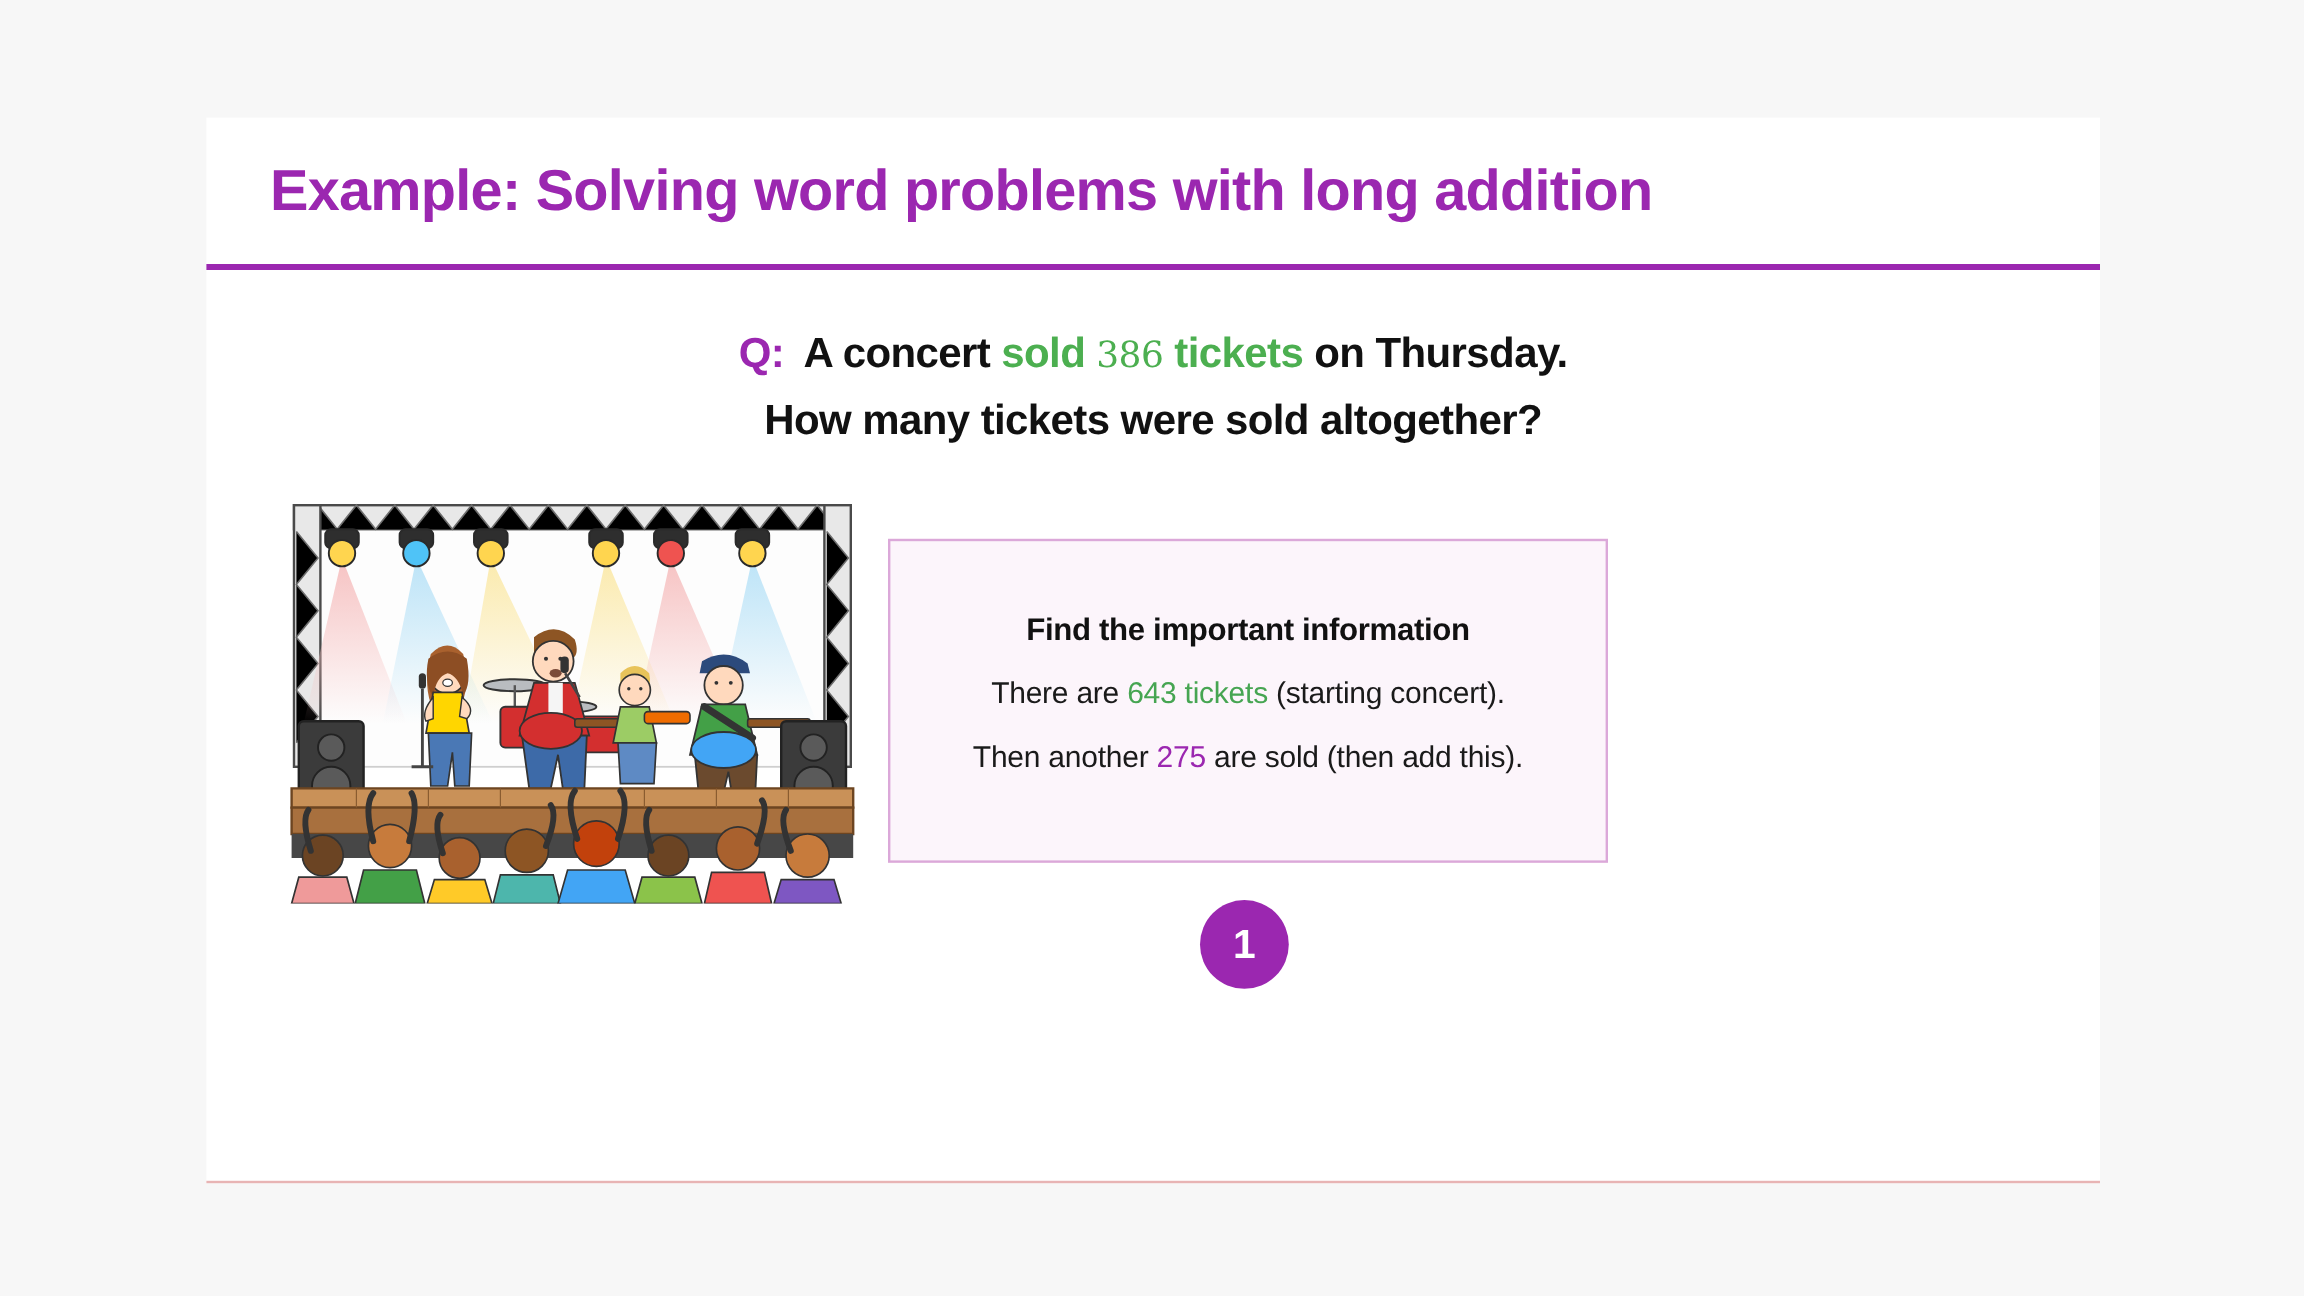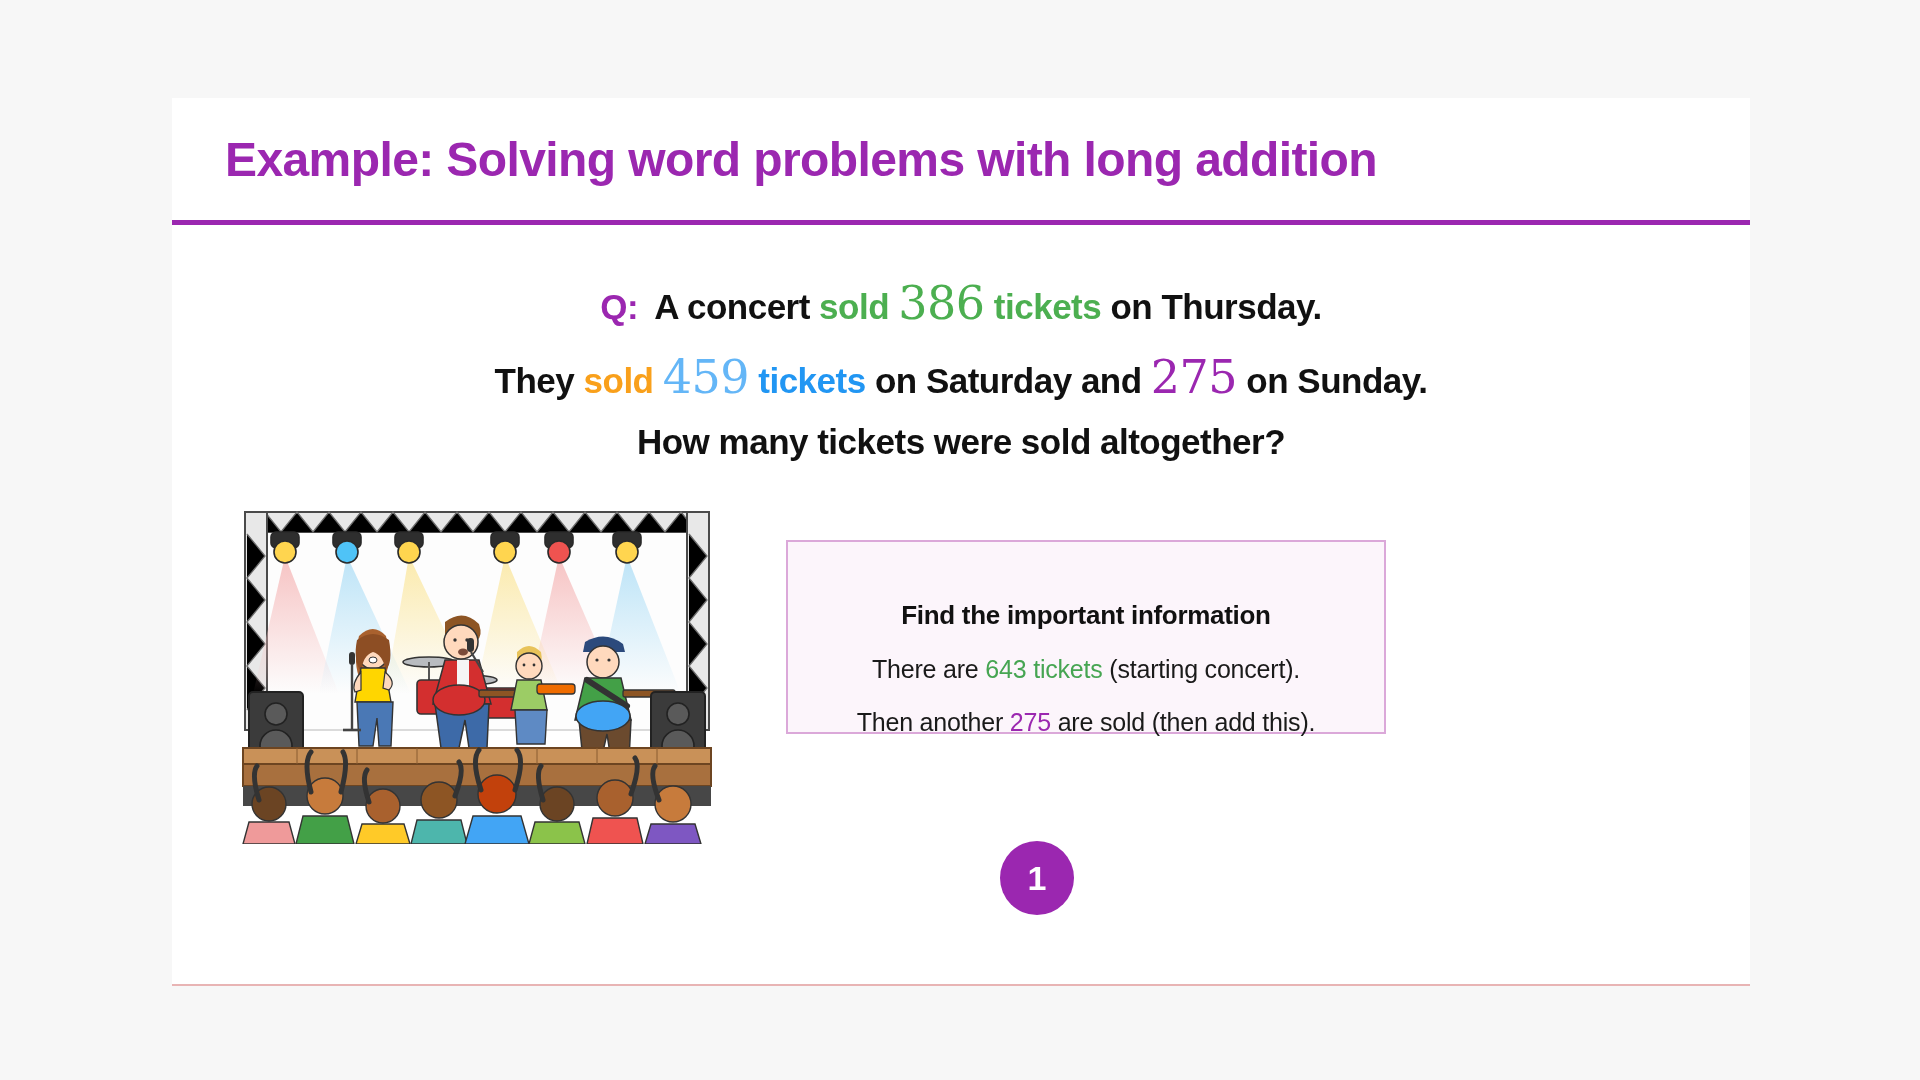--- a/index.html
+++ b/index.html
@@ -53,21 +53,21 @@
     line-height: 1.6;
   }
   .q-line { white-space: nowrap; }
   .q-label {
     color: #9b27b0;
     margin-right: 16px;
   }
   .serif-num {
     font-family: "DejaVu Serif", serif;
     font-weight: normal;
-    font-size: 46px;
+    font-size: 30px;
   }
   .c-green  { color: #4caf50; }
   .c-green2 { color: #46a552; }
   .c-orange { color: #f9a01b; }
   .c-blue   { color: #2196f3; }
   .c-ltblue { color: #64b6f7; }
   .c-purple { color: #9b27b0; }
 
   
   #body-row {
@@ -82,24 +82,24 @@
     left: 35px;
     top: 0px;
     width: 540px;
     height: 340px;
   }
   #illustration svg { display: block; width: 100%; height: 100%; }
 
   
   #step-panel {
     position: absolute;
-    left: 614px;
+    left: 568px;
     top: 36px;
     width: 600px;
-    height: 194px;
+    height: 270px;
     background: #fcf5fb;
     border: 2px solid #dba8d9;
     box-sizing: border-box;
   }
   #step-badge {
     position: absolute;
     left: 828px;
     top: 337px;
     width: 74px;
     height: 74px;
@@ -135,23 +135,20 @@
 
 <div id="slide">
 
   <div id="header">
     <div id="slide-title">Example: Solving word problems with long addition</div>
   </div>
 
   <div id="question">
     <div class="q-line">
       <span class="q-label">Q:</span><span>A concert </span><span class="c-green">sold</span>&nbsp;<span class="c-green serif-num">386</span>&nbsp;<span class="c-green">tickets</span>&nbsp;<span>on Thursday.</span>
-    </div>
-    <div class="q-line">
-      <span>They </span><span class="c-orange">sold</span>&nbsp;<span class="c-ltblue serif-num">459</span>&nbsp;<span class="c-blue">tickets</span><span> on Saturday and </span><span class="c-purple serif-num">275</span><span> on Sunday.</span>
     </div>
     <div class="q-line">How many tickets were sold altogether?</div>
   </div>
 
   <div id="body-row">
 
     <div id="illustration">
       <svg viewBox="0 0 540 340" xmlns="http://www.w3.org/2000/svg">
         <defs>
           <linearGradient id="bm1" x1="0" y1="0" x2="0" y2="1">

